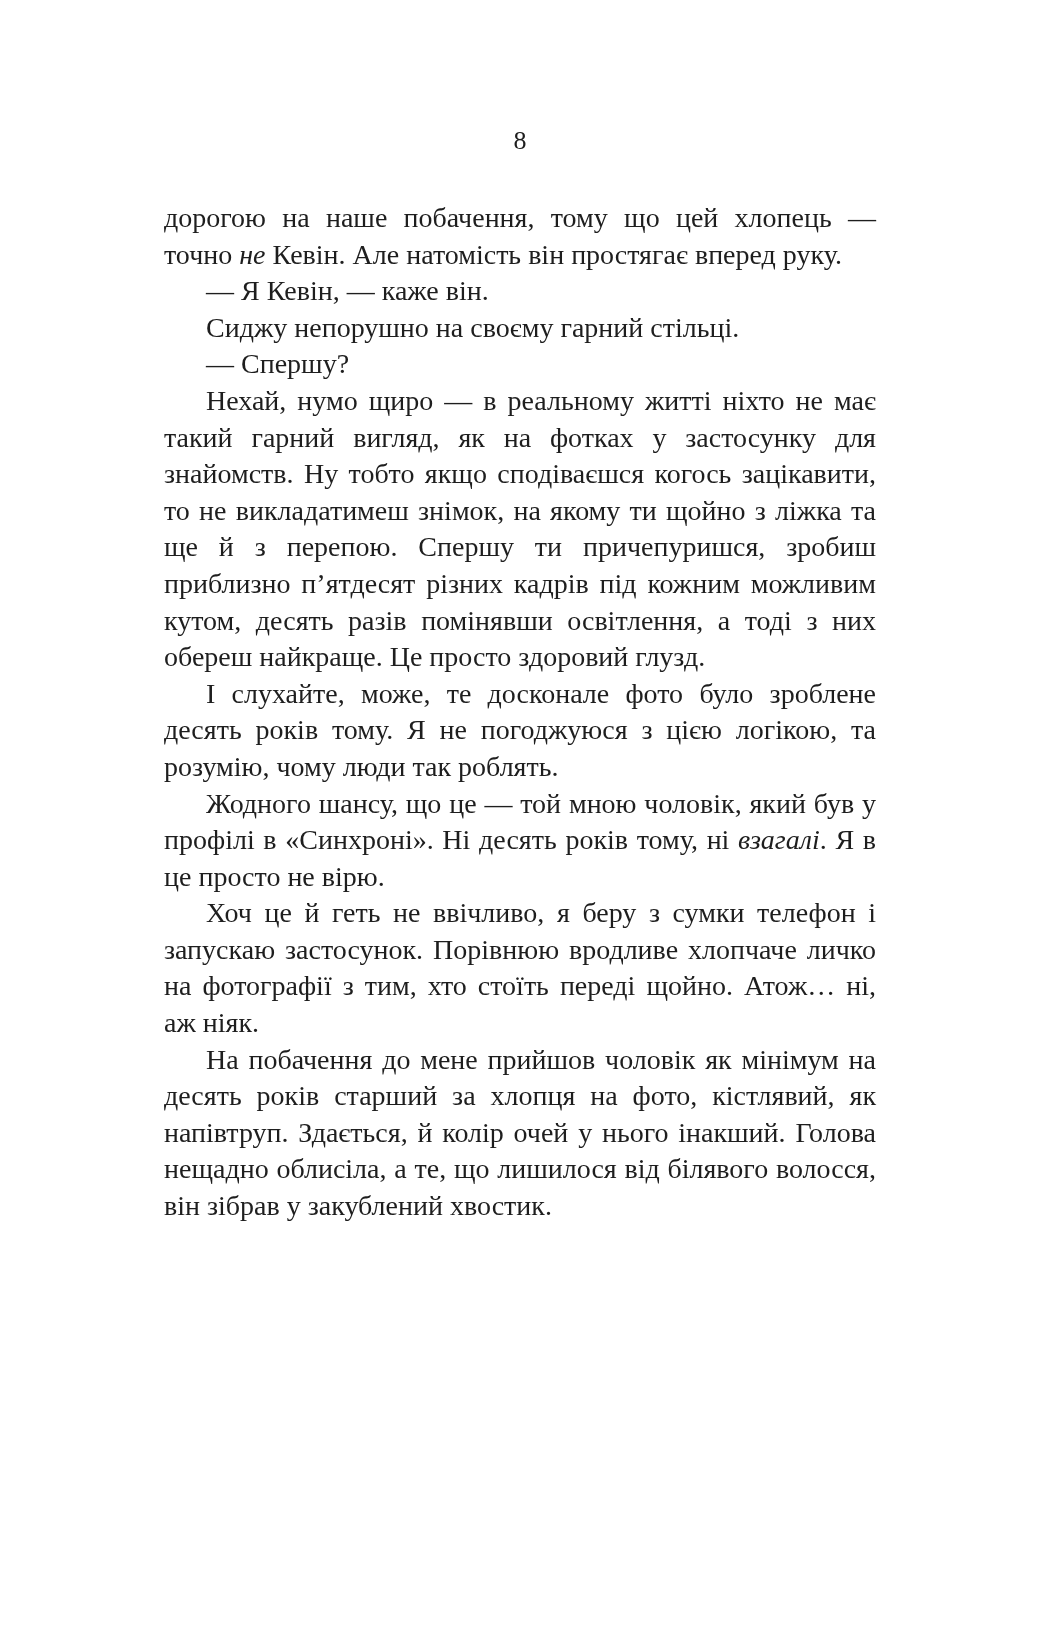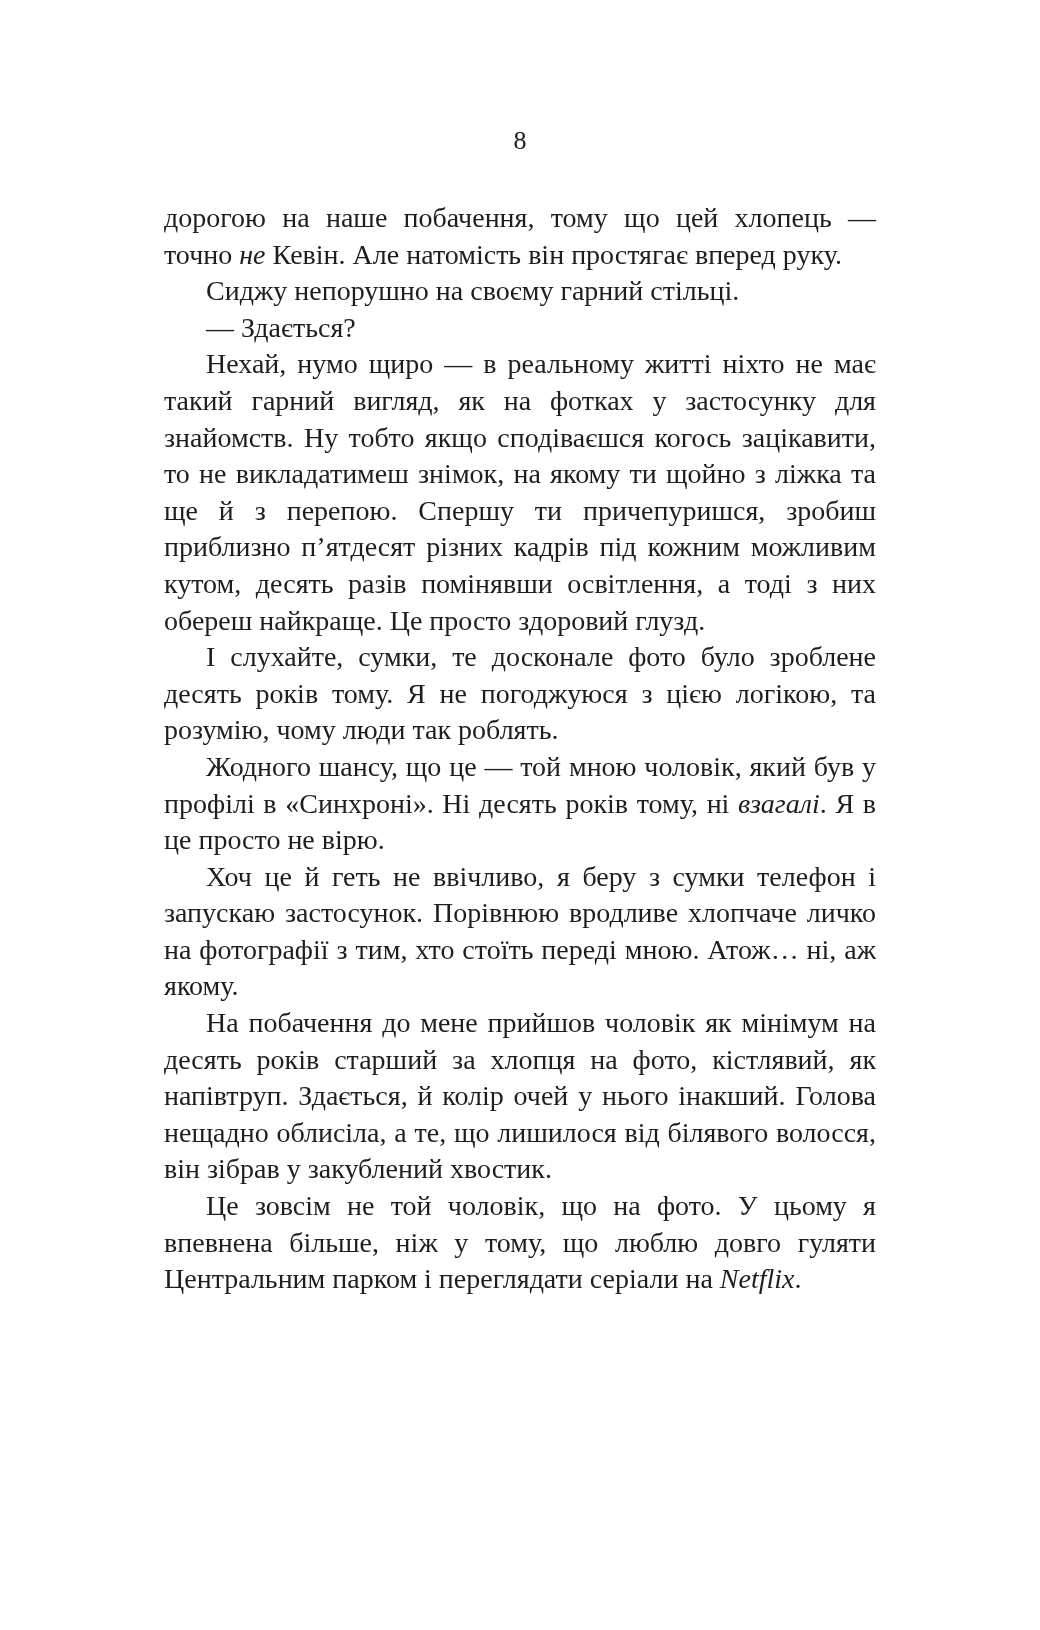--- a/index.html
+++ b/index.html
@@ -49,22 +49,22 @@
     font-style: italic;
   }
 </style>
 </head>
 <body>
 
 <div class="page">
   <div class="page-number">8</div>
   <div class="text-block">
       <p class="para"><span>дорогою на наше побачення, тому що цей хлопець — точно </span><span class="italic">не</span><span> Кевін. Але натомість він простягає вперед руку.</span></p>
+      <p class="para indent"><span>— Я Кевін, — каже він.</span></p>
       <p class="para indent"><span>Сиджу непорушно на своєму гарний стільці.</span></p>
-      <p class="para indent"><span>— Здається?</span></p>
+      <p class="para indent"><span>— Спершу?</span></p>
       <p class="para indent"><span>Нехай, нумо щиро — в реальному житті ніхто не має такий гарний вигляд, як на фотках у застосунку для знайомств. Ну тобто якщо сподіваєшся когось зацікавити, то не викладатимеш знімок, на якому ти щойно з ліжка та ще й з перепою. Спершу ти причепуришся, зробиш приблизно п’ятдесят різних кадрів під кожним можливим кутом, десять разів помінявши освітлення, а тоді з них обереш найкраще. Це просто здоровий глузд.</span></p>
-      <p class="para indent"><span>І слухайте, сумки, те досконале фото було зроблене десять років тому. Я не погоджуюся з цією логікою, та розумію, чому люди так роблять.</span></p>
+      <p class="para indent"><span>І слухайте, може, те досконале фото було зроблене десять років тому. Я не погоджуюся з цією логікою, та розумію, чому люди так роблять.</span></p>
       <p class="para indent"><span>Жодного шансу, що це — той мною чоловік, який був у профілі в «Синхроні». Ні десять років тому, ні </span><span class="italic">взагалі</span><span>. Я в це просто не вірю.</span></p>
-      <p class="para indent"><span>Хоч це й геть не ввічливо, я беру з сумки телефон і запускаю застосунок. Порівнюю вродливе хлопчаче личко на фотографії з тим, хто стоїть переді мною. Атож… ні, аж якому.</span></p>
+      <p class="para indent"><span>Хоч це й геть не ввічливо, я беру з сумки телефон і запускаю застосунок. Порівнюю вродливе хлопчаче личко на фотографії з тим, хто стоїть переді щойно. Атож… ні, аж ніяк.</span></p>
       <p class="para indent"><span>На побачення до мене прийшов чоловік як мінімум на десять років старший за хлопця на фото, кістлявий, як напівтруп. Здається, й колір очей у нього інакший. Голова нещадно облисіла, а те, що лишилося від білявого волосся, він зібрав у закублений хвостик.</span></p>
-      <p class="para indent"><span>Це зовсім не той чоловік, що на фото. У цьому я впевнена більше, ніж у тому, що люблю довго гуляти Центральним парком і переглядати серіали на </span><span class="italic">Netflix</span><span>.</span></p>
     </div>
 </div>
 
 </body></html>

